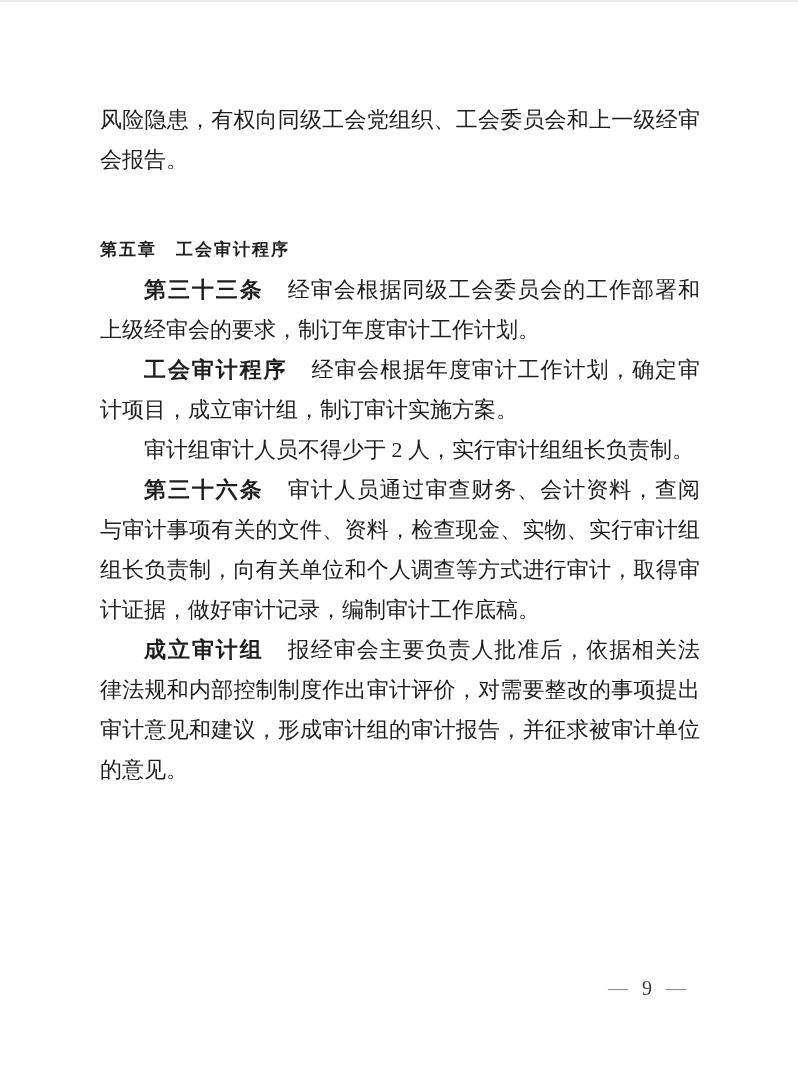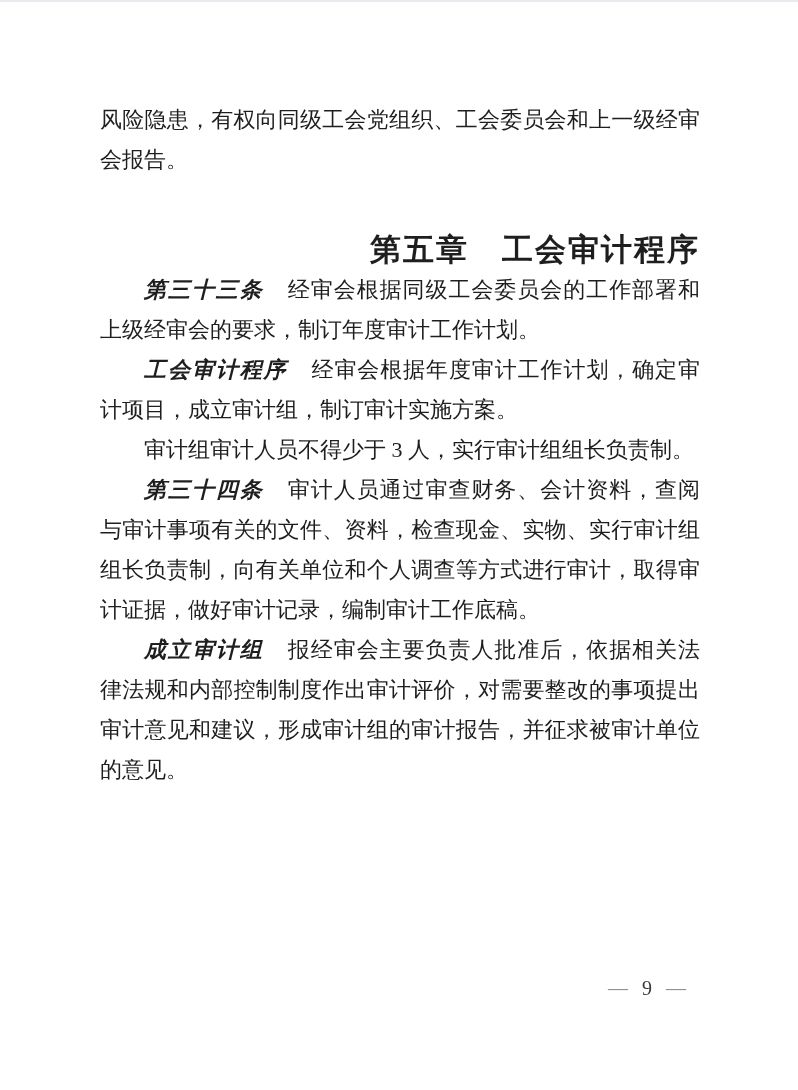--- a/index.html
+++ b/index.html
@@ -40,34 +40,33 @@
   }
   .content p {
     margin: 0;
   }
   .continuation {
     text-indent: 0;
   }
   .chapter-heading {
     margin: 0;
     margin-top: 50px;
-    font-size: 31px;
+    font-size: 17px;
     line-height: 40px;
     font-weight: bold;
-    text-align: right;
+    text-align: left;
     letter-spacing: 2px;
   }
   .para {
     text-indent: 44px;
   }
   .art-label {
     font-weight: bold;
     margin-right: 24px;
     letter-spacing: 1px;
-    font-style: italic;
   }
   .footer {
     position: absolute;
     top: 976px;
     right: 112px;
     font-size: 20px;
     line-height: 24px;
     display: inline-flex;
     align-items: center;
     gap: 14px;
@@ -91,24 +90,24 @@
 
     <p class="continuation">风险隐患，有权向同级工会党组织、工会委员会和上一级经审会报告。</p>
 
     <h2 class="chapter-heading">第五章　工会审计程序</h2>
 
     <div>
   <p class="para"><b class="art-label">第三十三条</b><span class="art-text">经审会根据同级工会委员会的工作部署和上级经审会的要求，制订年度审计工作计划。</span></p>
 
   <p class="para"><b class="art-label">工会审计程序</b><span class="art-text">经审会根据年度审计工作计划，确定审计项目，成立审计组，制订审计实施方案。</span></p>
 
-  <p class="para"><span class="art-text">审计组审计人员不得少于 3 人，实行审计组组长负责制。</span></p>
+  <p class="para"><span class="art-text">审计组审计人员不得少于 2 人，实行审计组组长负责制。</span></p>
 
 
-  <p class="para"><b class="art-label">第三十四条</b><span class="art-text">审计人员通过审查财务、会计资料，查阅与审计事项有关的文件、资料，检查现金、实物、实行审计组组长负责制，向有关单位和个人调查等方式进行审计，取得审计证据，做好审计记录，编制审计工作底稿。</span></p>
+  <p class="para"><b class="art-label">第三十六条</b><span class="art-text">审计人员通过审查财务、会计资料，查阅与审计事项有关的文件、资料，检查现金、实物、实行审计组组长负责制，向有关单位和个人调查等方式进行审计，取得审计证据，做好审计记录，编制审计工作底稿。</span></p>
 
 
   <p class="para"><b class="art-label">成立审计组</b><span class="art-text">报经审会主要负责人批准后，依据相关法律法规和内部控制制度作出审计评价，对需要整改的事项提出审计意见和建议，形成审计组的审计报告，并征求被审计单位的意见。</span></p>
 </div>
 
   </div>
 
   <div class="footer">
     <span class="dash">—</span>
     <span class="num">9</span>

